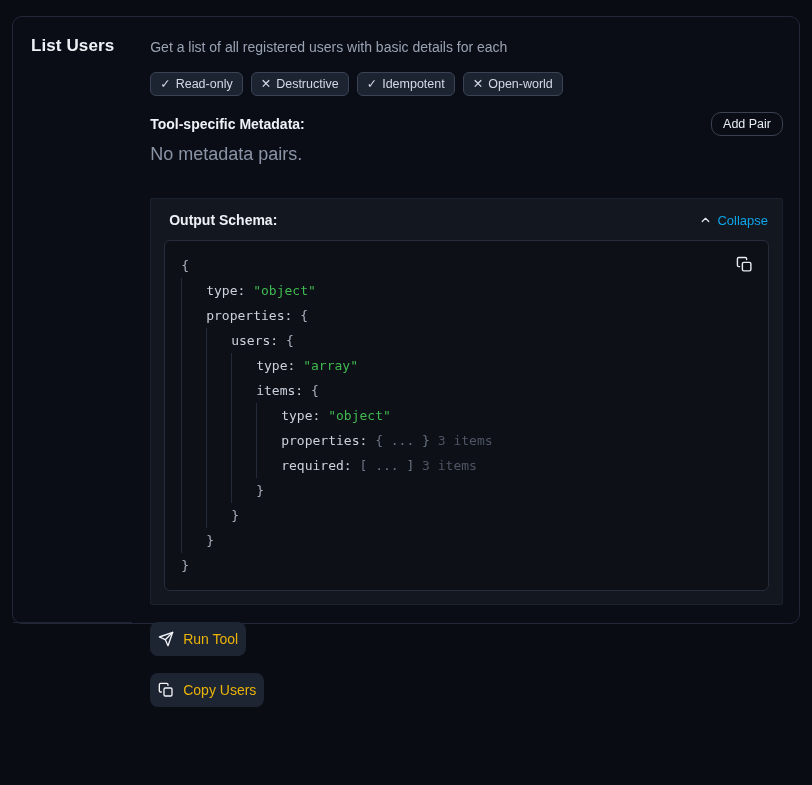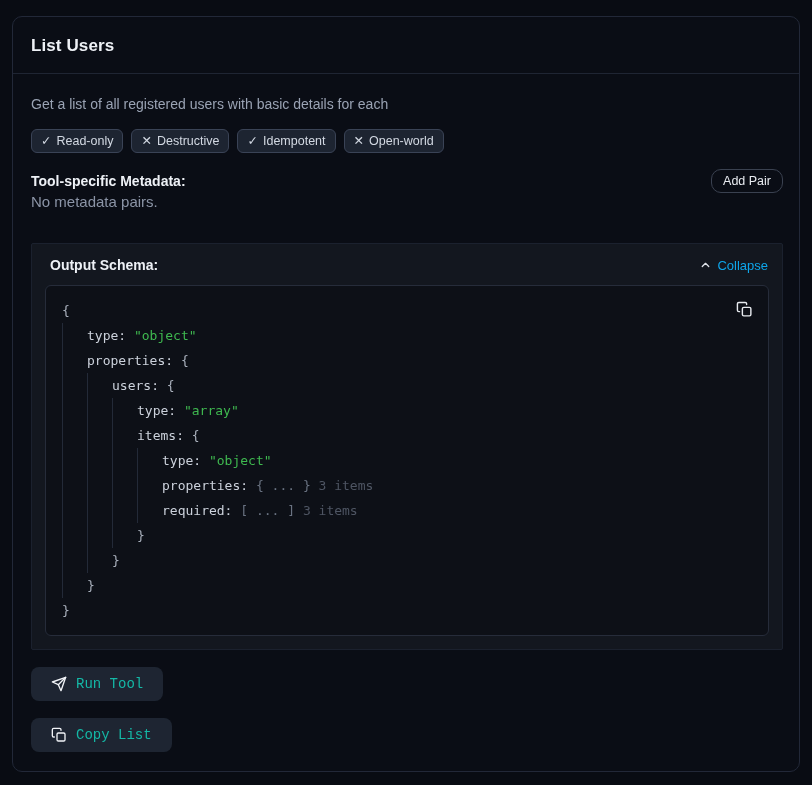--- a/index.html
+++ b/index.html
@@ -26,26 +26,26 @@
   html, body { width: 812px; height: 785px; }
   body {
     background: var(--page_bg);
     font-family: "Liberation Sans", "DejaVu Sans", sans-serif;
     color: var(--text_primary);
     padding: 16px 12px;
     overflow: hidden;
   }
   .card {
     width: 788px;
-    height: 756px;
+    height: 608px;
     background: var(--card_bg);
     border: 1px solid var(--card_border);
     border-radius: 10px;
     display: flex;
-    flex-direction: column;
+    flex-direction: row;
   }
   .card-header {
     padding: 19px 18px 17px 18px;
     border-bottom: 1px solid var(--divider);
   }
   .card-title {
     font-size: 17px;
     font-weight: 700;
     letter-spacing: 0.1px;
     color: var(--text_primary);
@@ -94,21 +94,22 @@
     background: transparent;
     border: 1px solid #3a4150;
     border-radius: 10px;
     color: #e8ebf0;
     font-family: inherit;
     font-size: 12.5px;
     padding: 4px 11px;
     cursor: pointer;
   }
   .empty-text {
-    font-size: 15px;
+    margin-top: 8px;
+    font-size: 18px;
     color: var(--text_faint);
   }
   .schema-panel {
     margin-top: 33px;
     background: var(--panel_bg);
     border: 1px solid #1b212e;
     border-radius: 2px;
     padding: 13px;
   }
   .schema-header {
@@ -174,24 +175,24 @@
   .seg-dim    { color: var(--code_dim); }
   .seg-count  { color: var(--code_count); }
   .actions-area { margin-top: 17px; }
   .action-btn {
     display: inline-flex;
     align-items: center;
     gap: 9px;
     background: var(--button_bg);
     border: none;
     border-radius: 8px;
-    color: #14b8a6;
-    font-family: Liberation Mono, monospace;
+    color: #eab308;
+    font-family: Liberation Sans, sans-serif;
     font-size: 14px;
-    padding: 9px 20px;
+    padding: 9px 8px;
     cursor: pointer;
   }
   .btn-wrap { margin-top: 17px; }
   .btn-wrap:first-child { margin-top: 0; }
   svg { display: block; }
 </style>
 </head>
 <body>
 
 <div class="card">
@@ -283,19 +284,19 @@
         </button>
       </div>
       <div class="btn-wrap">
         <button class="action-btn">
           <span>
             <svg width="16" height="16" viewBox="0 0 24 24" fill="none" stroke="#f2f4f8" stroke-width="2" stroke-linecap="round" stroke-linejoin="round">
                 <rect x="9" y="9" width="12" height="12" rx="2"></rect>
                 <path d="M5 15H4a2 2 0 0 1-2-2V4a2 2 0 0 1 2-2h9a2 2 0 0 1 2 2v1"></path>
               </svg>
           </span>
-          <span>Copy List</span>
+          <span>Copy Users</span>
         </button>
       </div>
     </div>
 
   </div>
 </div>
 
 </body></html>

